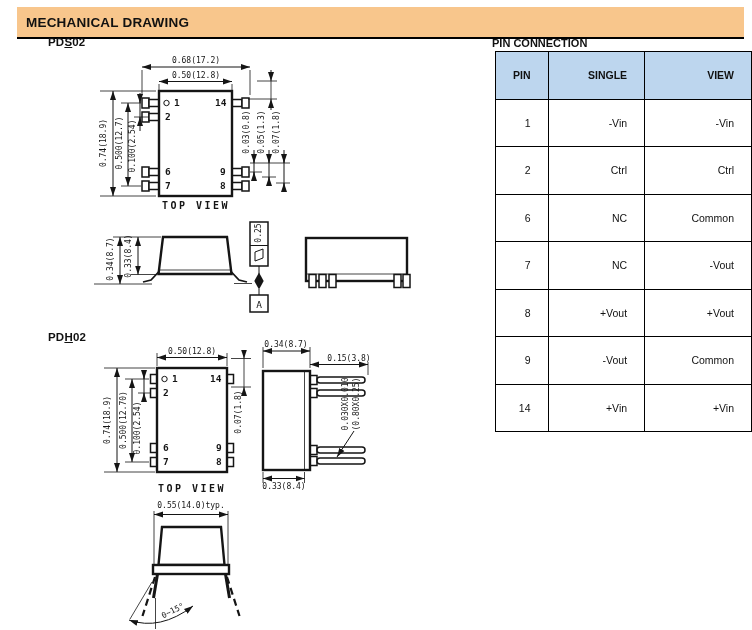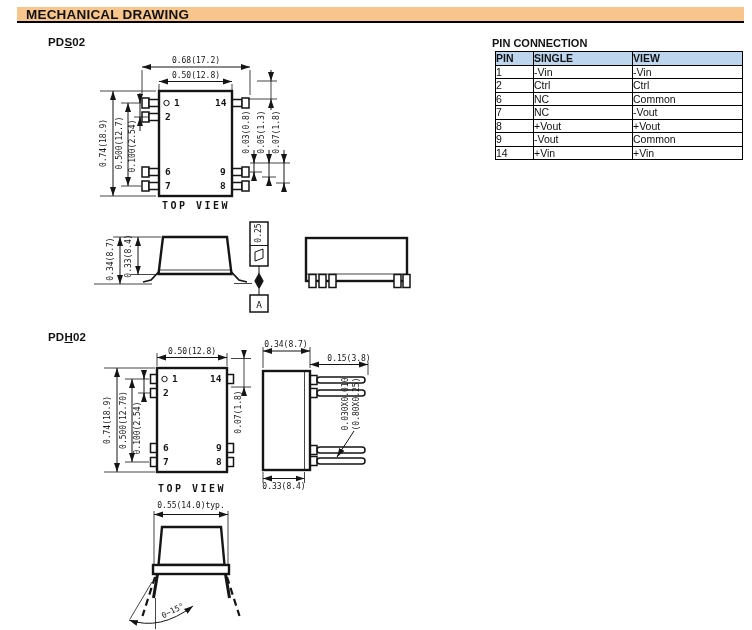--- a/index.html
+++ b/index.html
@@ -1,29 +1,29 @@
 <!DOCTYPE html>
 <html><head>
 <meta charset="utf-8">
 <style>
   html,body{margin:0;padding:0;background:#fff;}
   .page{position:relative;width:752px;height:630px;background:#ffffff;overflow:hidden;
         font-family:"Liberation Sans",sans-serif;color:#111;}
-  .titlebar{position:absolute;left:17px;top:7px;width:727px;height:16px;background:#F8C68C;
+  .titlebar{position:absolute;left:17px;top:7px;width:727px;height:32px;background:#F8C68C;
         border-bottom:2.5px solid #000;box-sizing:border-box;display:flex;align-items:center;
         padding-left:9px;font-weight:bold;font-size:13.5px;letter-spacing:.2px;}
   .seclabel{position:absolute;font-weight:bold;font-size:11.5px;letter-spacing:.2px;padding-left:23px;}
   .seclabel .u{text-decoration:underline;}
   #pds02-label{left:25px;top:36px;}
   #pdh02-label{left:25px;top:331px;}
   .pintable-title{position:absolute;left:492px;top:37px;font-weight:bold;font-size:11px;}
   table.pintable{position:absolute;left:495px;top:51px;border-collapse:collapse;
         font-size:10.5px;table-layout:fixed;}
-  table.pintable th,table.pintable td{border:1.6px solid #000;text-align:left;
-        padding:0;height:12.5px;line-height:12.5px;}
+  table.pintable th,table.pintable td{border:1.6px solid #000;text-align:right;
+        padding:17px;height:12.5px;line-height:12.5px;}
   table.pintable th{background:#BDD6EE;font-weight:bold;}
   .notes{position:absolute;left:492px;top:174px;font-size:9.4px;line-height:11.3px;white-space:pre;}
   .notes .indent{margin-left:61px;}
   svg.draw{position:absolute;left:0;top:0;}
   svg.draw .b{stroke:#151515;stroke-width:2.4;fill:#fff;}
   svg.draw .m{stroke:#151515;stroke-width:1.5;fill:#fff;}
   svg.draw .pl{stroke:#151515;stroke-width:1.8;fill:none;}
   svg.draw .d{stroke:#151515;stroke-width:1;fill:none;}
   svg.draw .t{stroke:#151515;stroke-width:.8;fill:none;}
   svg.draw .dash{stroke:#151515;stroke-width:2.2;fill:none;stroke-dasharray:7 4.5;}

